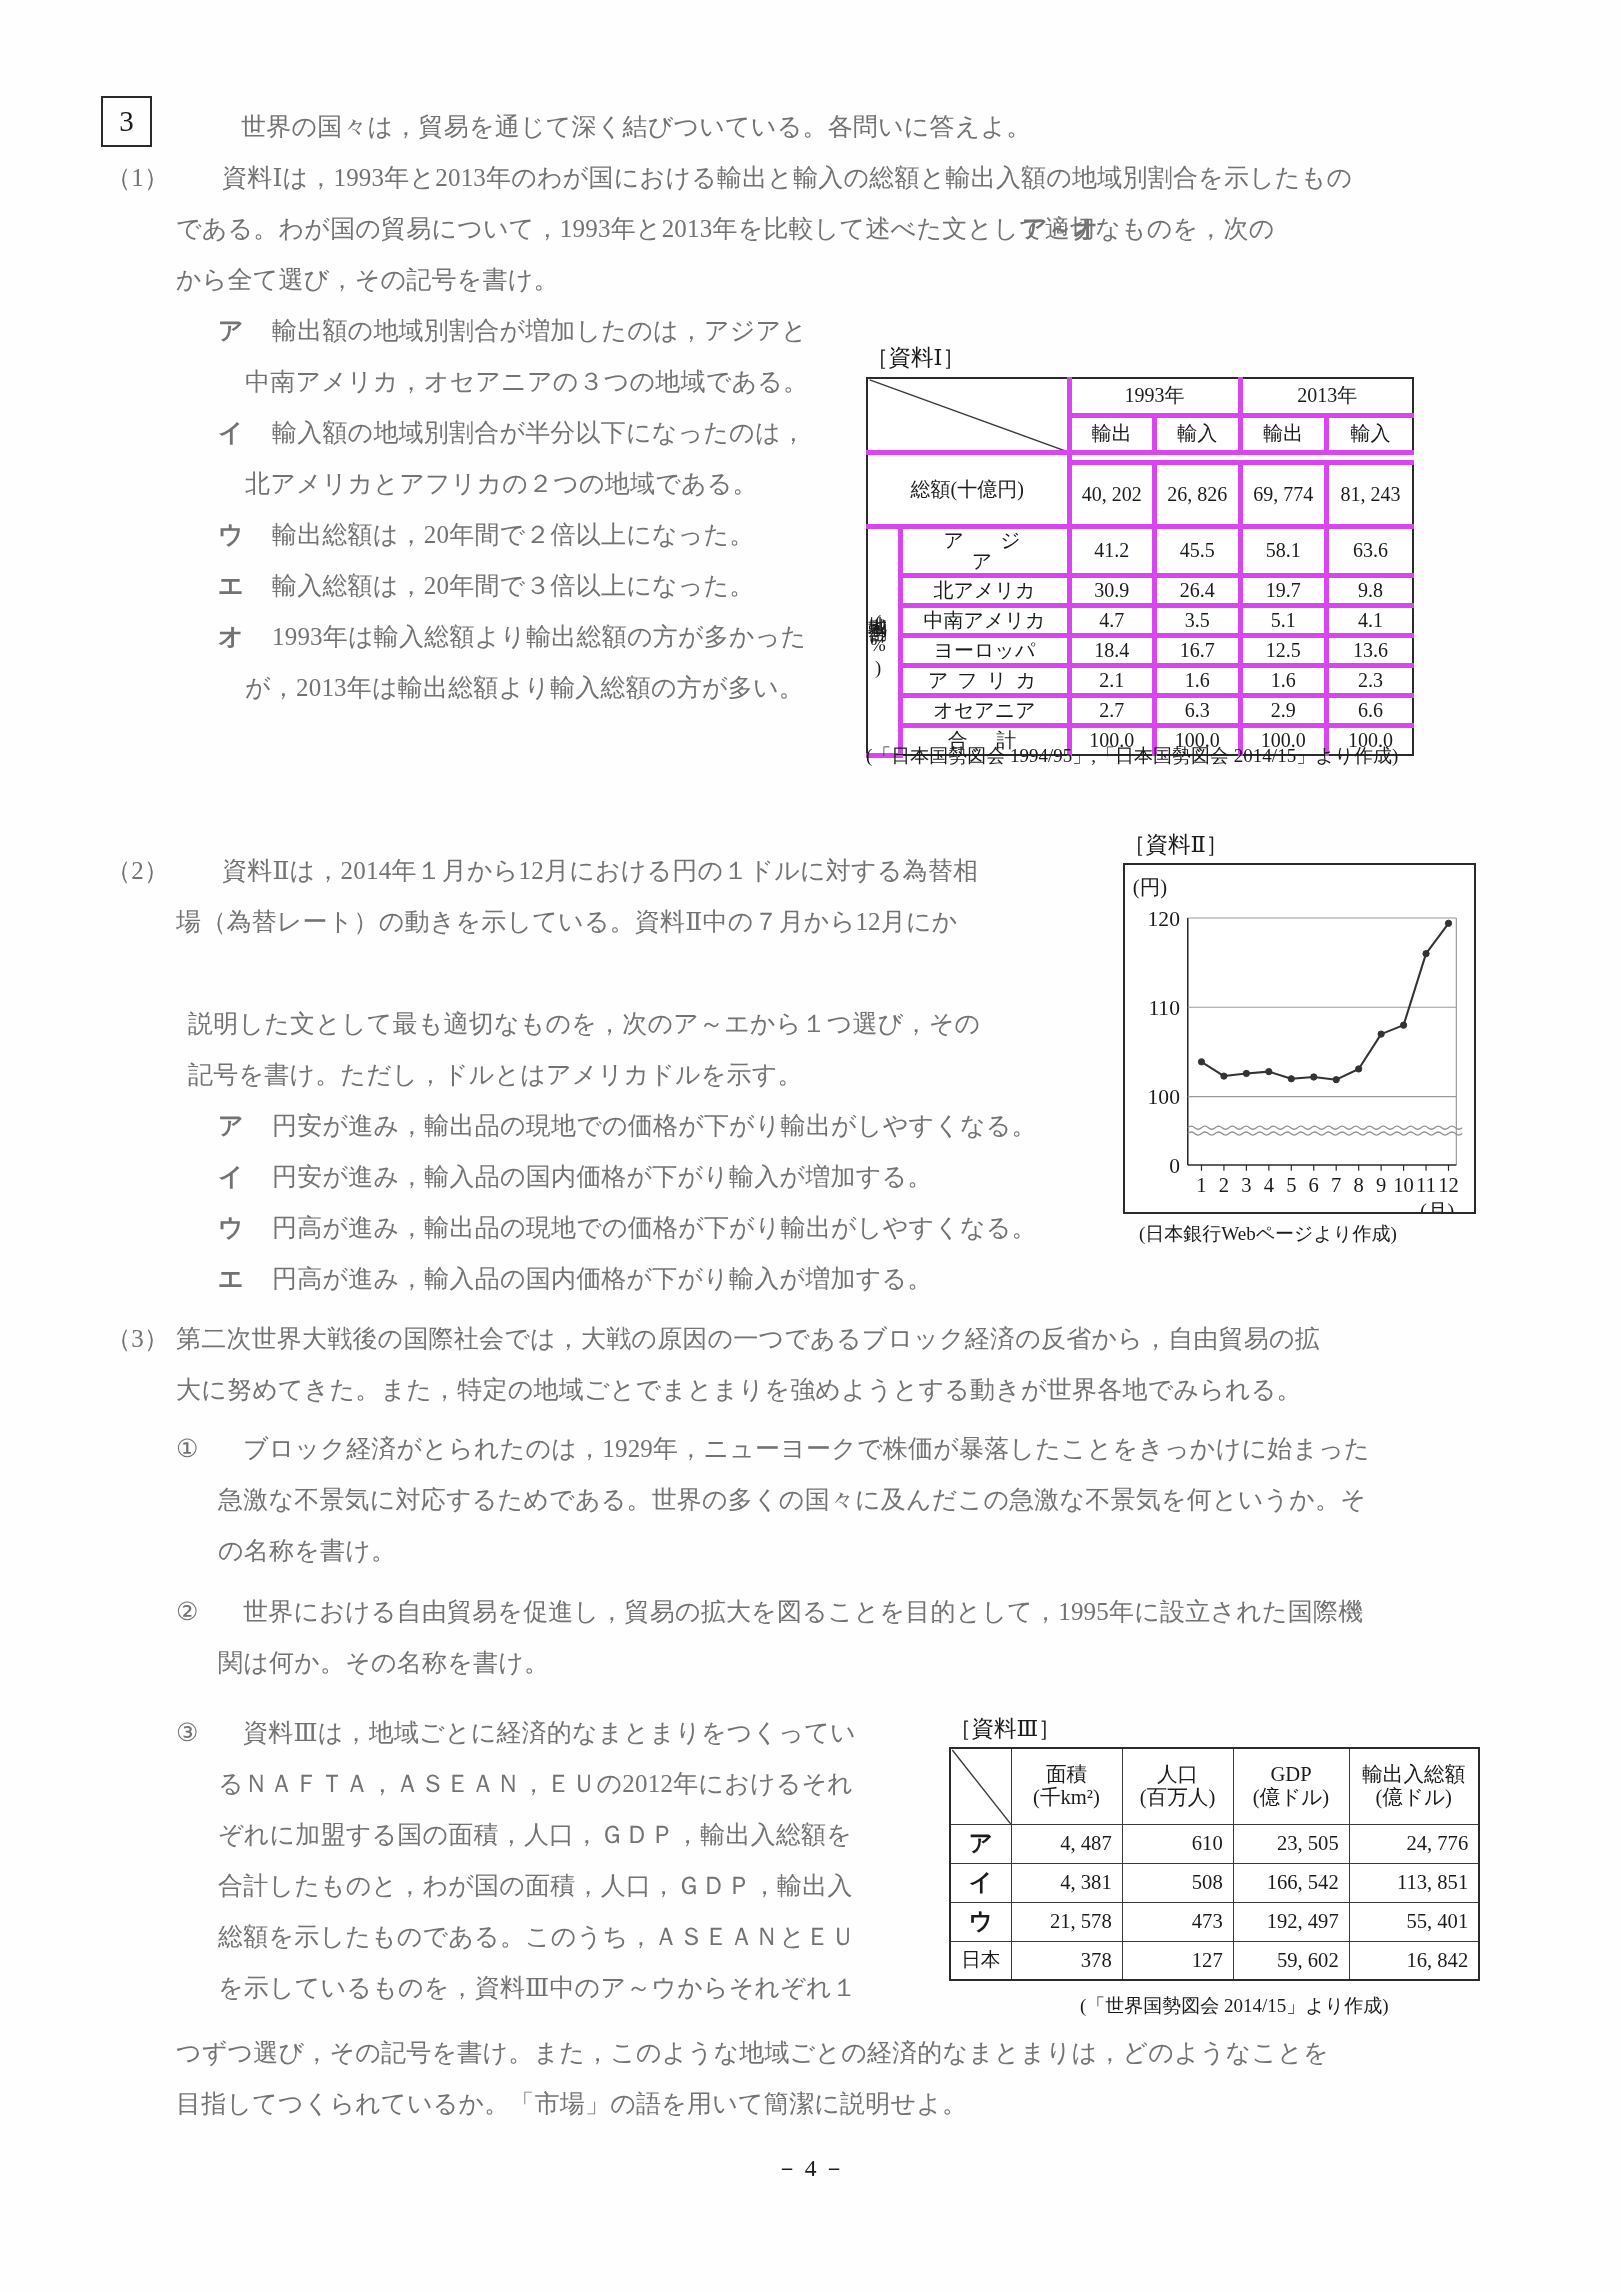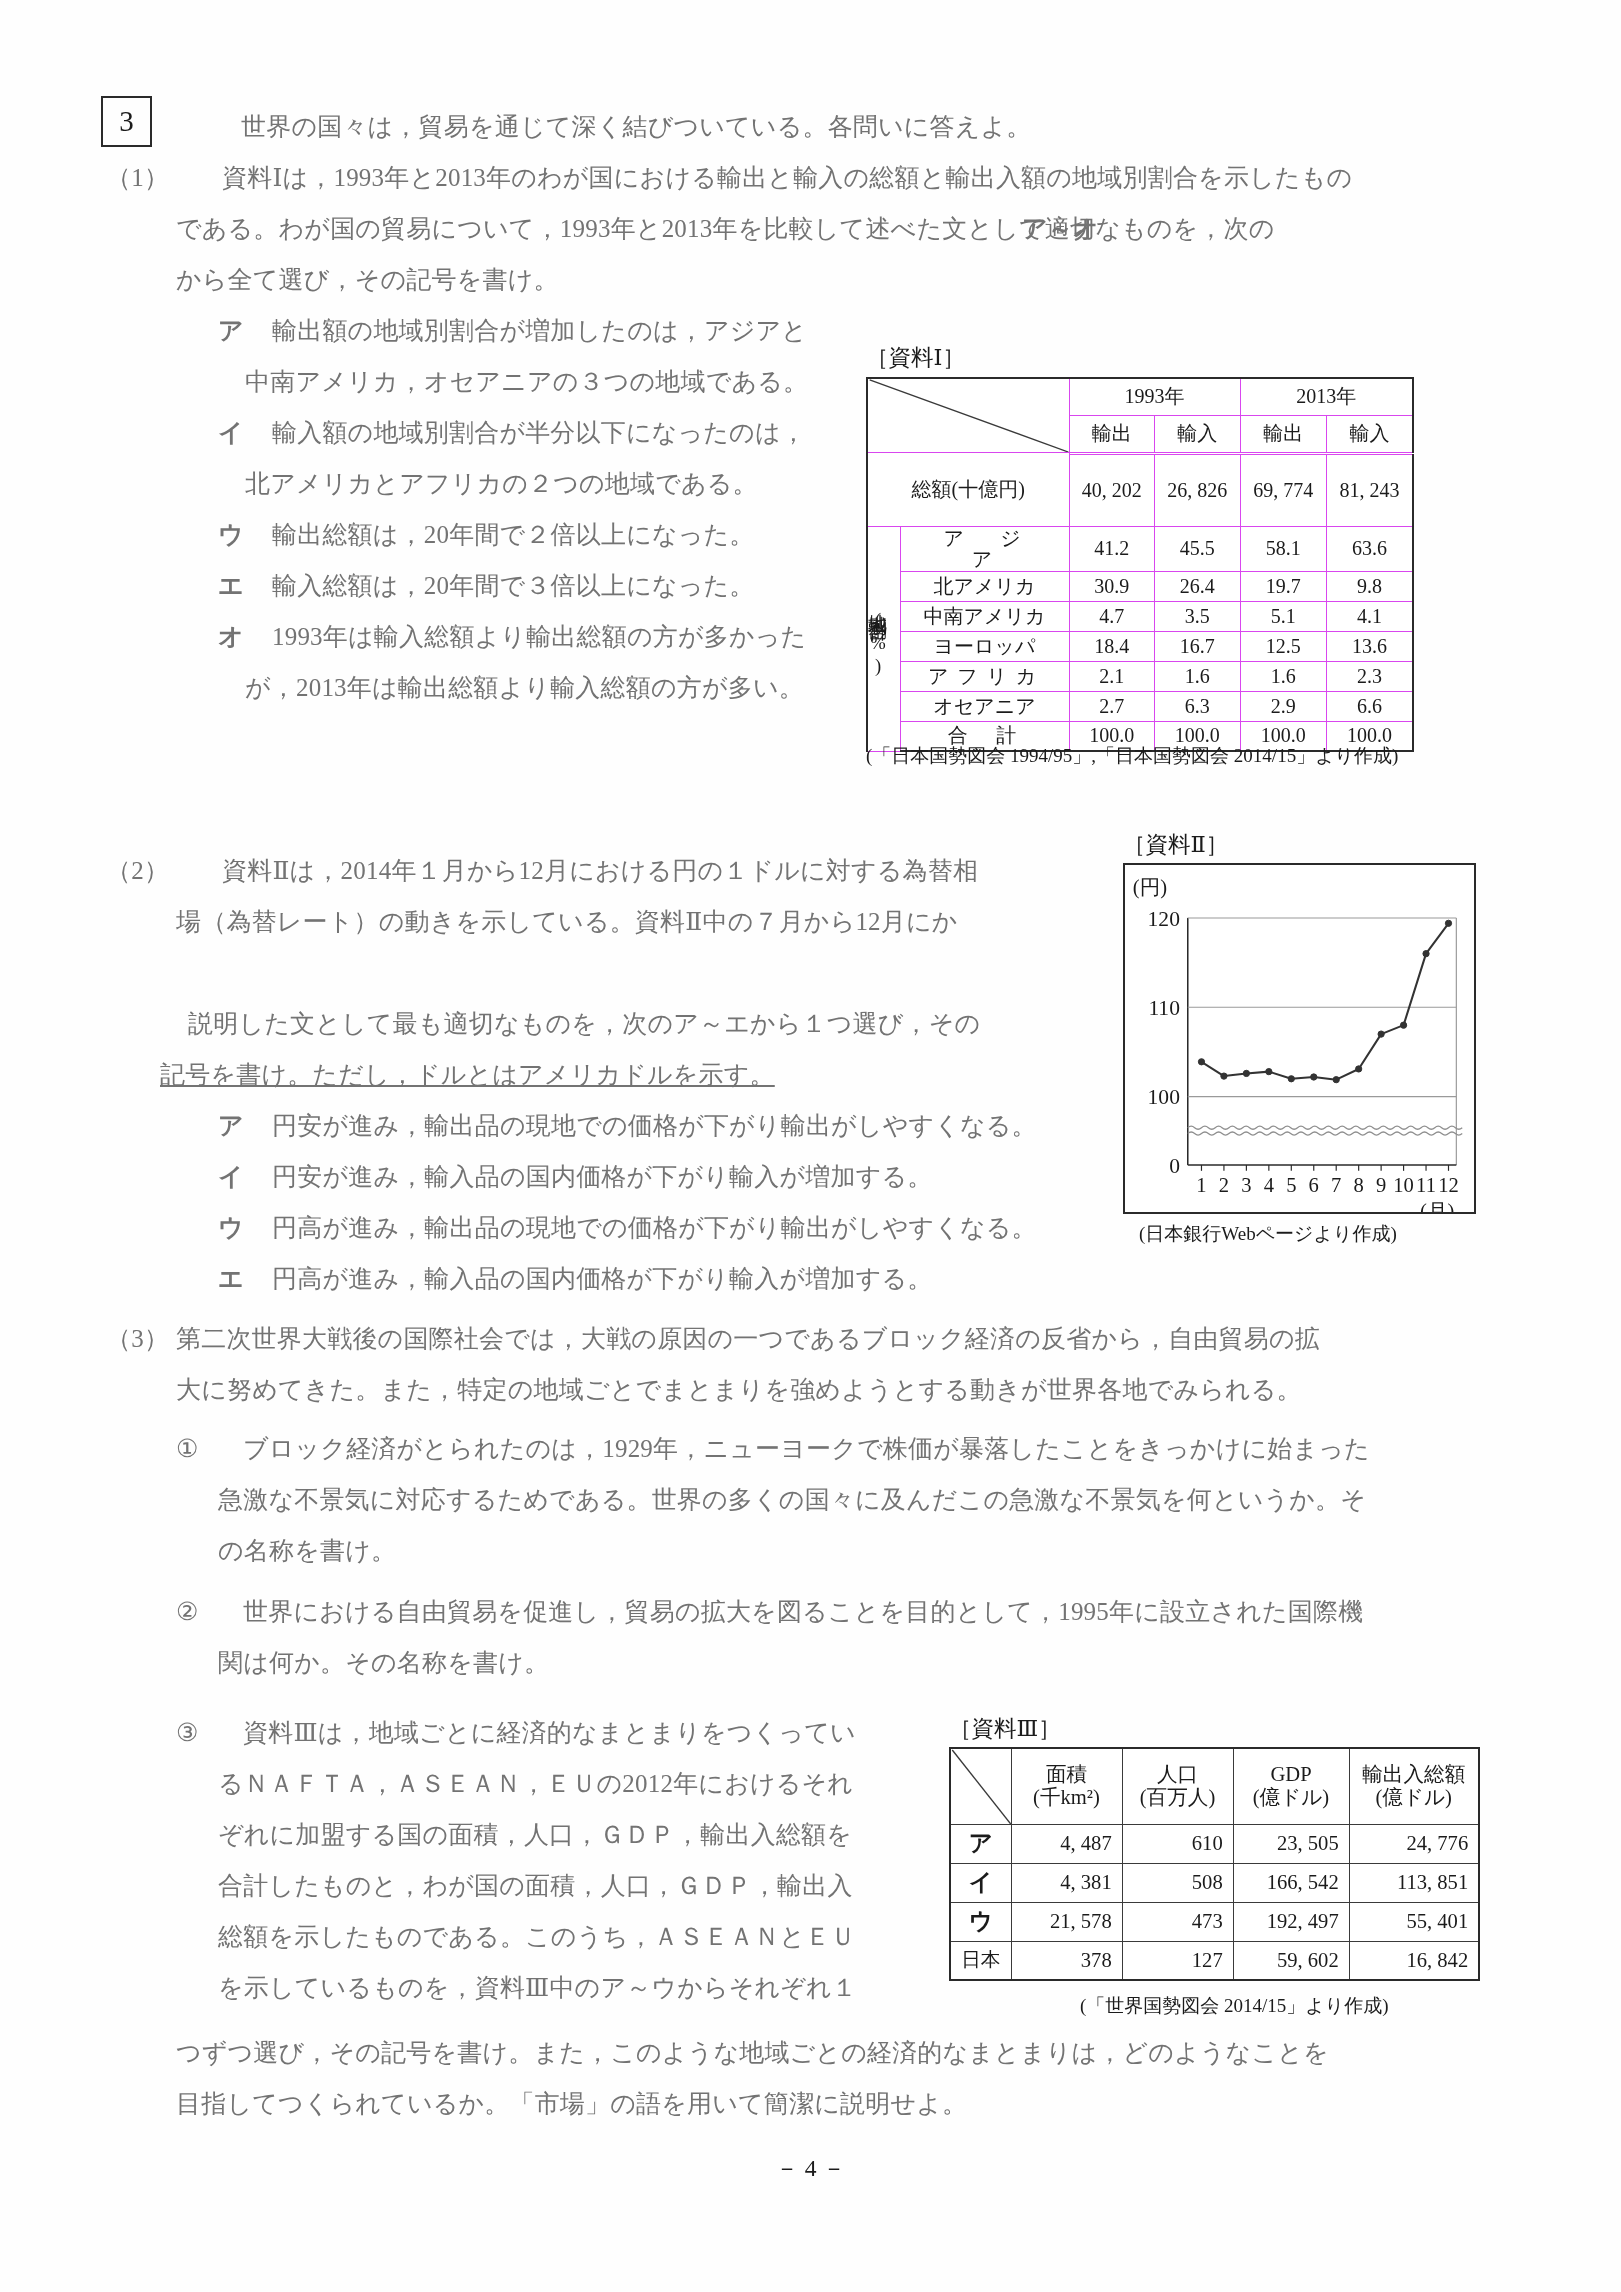--- a/index.html
+++ b/index.html
@@ -47,21 +47,21 @@
   
   #tbl1-wrap { position: absolute; left: 866px; top: 377px; }
   table.exam {
     border-collapse: collapse;
     font-family: "Liberation Serif", "DejaVu Serif", serif;
     font-size: 20.6px;
     color: #1b1b1b;
     background: #fff;
   }
   table.exam td {
-    border: 1px solid #d946ef;
+    border: 5px solid #d946ef;
     padding: 1px 4.9px;
     height: 30px;
     box-sizing: border-box;
     text-align: center;
     vertical-align: middle;
     font-size: 20px;
     line-height: 1.05;
   }
   td.num   { text-align: right; padding-right: 8.8px; }
   td.thick-l { border-left-width: 2.9px; border-left-style: double; }
@@ -263,21 +263,21 @@
       </tr>
     </tbody>
       </table>
   </div>
   <div class="caption" style="left:866px; top:743px;">(「日本国勢図会 1994/95」,「日本国勢図会 2014/15」より作成)</div>
 
   <div class="tx big" style="left:106px; top:845px;">（2）</div>
   <div class="tx big" style="left:222px; top:845px;">資料Ⅱは，2014年１月から12月における円の１ドルに対する為替相</div>
   <div class="tx big" style="left:176px; top:896px;">場（為替レート）の動きを示している。資料Ⅱ中の７月から12月にか</div>
   <div class="tx big" style="left:188px; top:998px;">説明した文として最も適切なものを，次のア～エから１つ選び，その</div>
-  <div class="tx big" style="left:160px; top:1049px;text-decoration:underline;">記号を書け。ただし，ドルとはアメリカドルを示す。</div>
+  <div class="tx big" style="left:188px; top:1049px;">記号を書け。ただし，ドルとはアメリカドルを示す。</div>
 
   <div class="tx big bold" style="left:218px; top:1100px;">ア</div>
   <div class="tx big" style="left:272px; top:1100px;">円安が進み，輸出品の現地での価格が下がり輸出がしやすくなる。</div>
   <div class="tx big bold" style="left:218px; top:1151px;">イ</div>
   <div class="tx big" style="left:272px; top:1151px;">円安が進み，輸入品の国内価格が下がり輸入が増加する。</div>
   <div class="tx big bold" style="left:218px; top:1202px;">ウ</div>
   <div class="tx big" style="left:272px; top:1202px;">円高が進み，輸出品の現地での価格が下がり輸出がしやすくなる。</div>
   <div class="tx big bold" style="left:218px; top:1253px;">エ</div>
   <div class="tx big" style="left:272px; top:1253px;">円高が進み，輸入品の国内価格が下がり輸入が増加する。</div>
 

